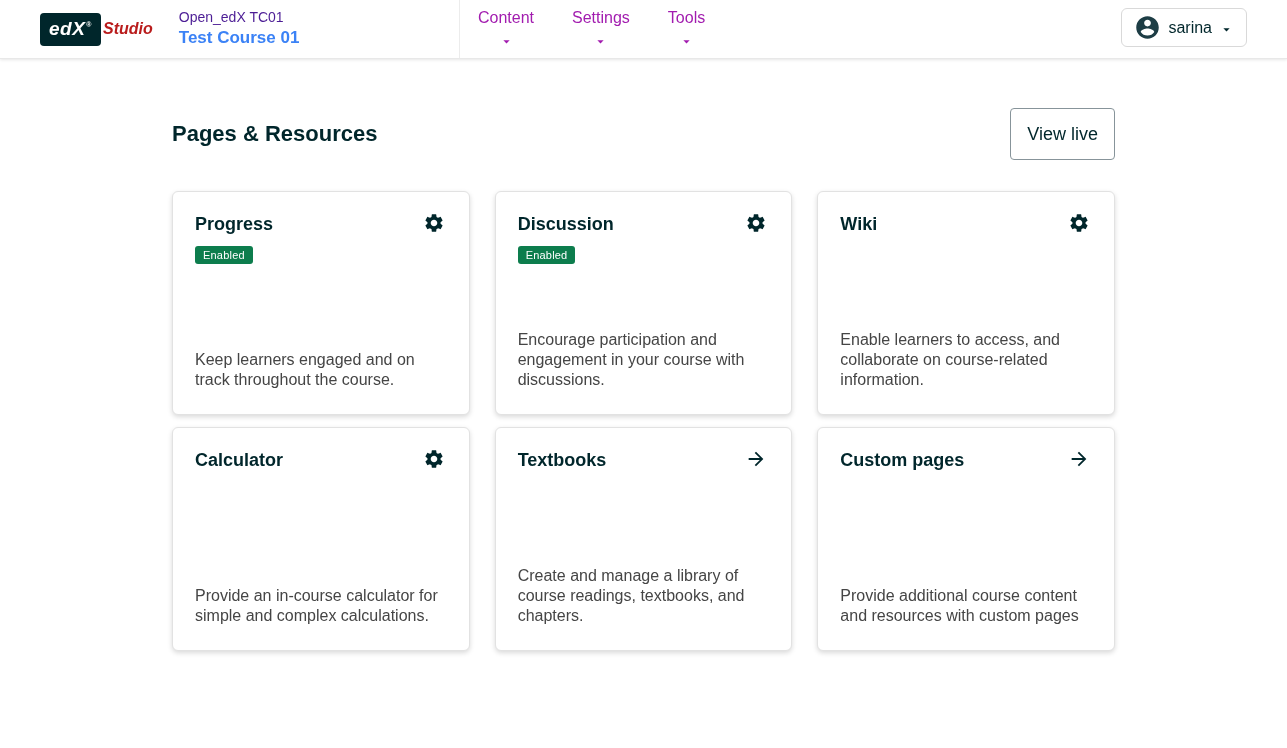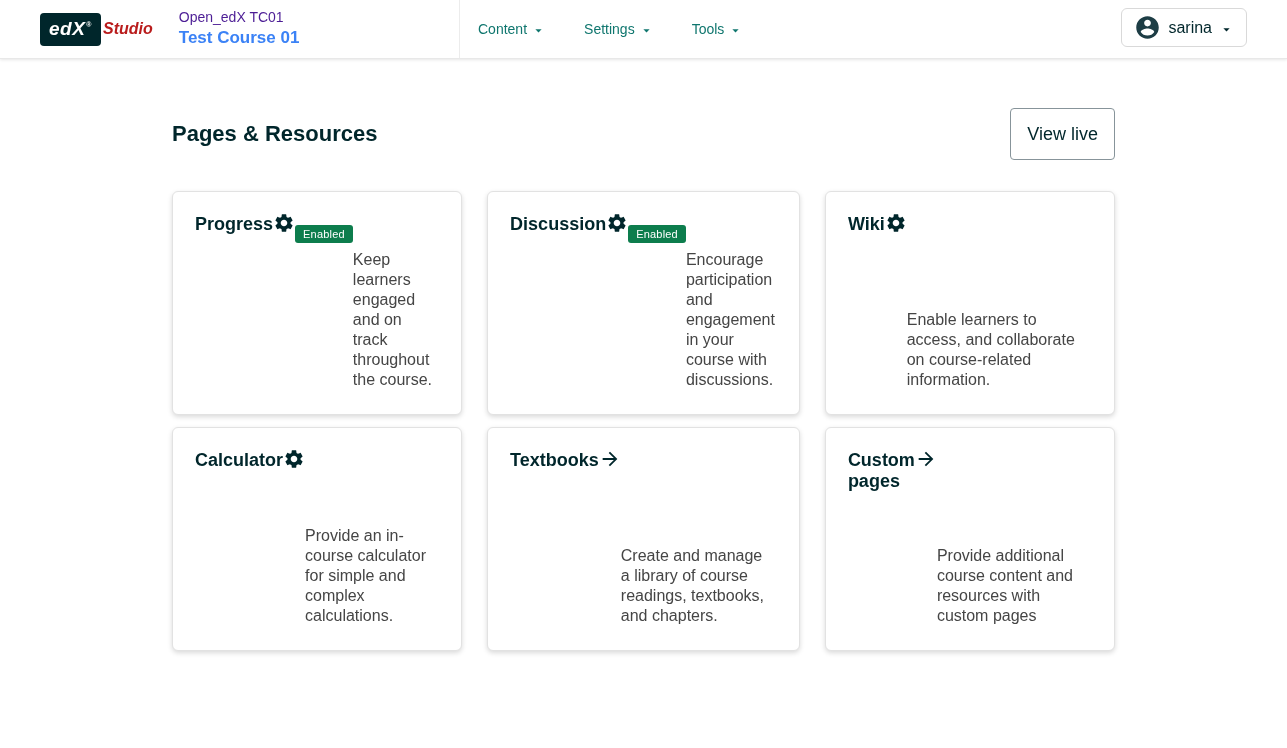--- a/index.html
+++ b/index.html
@@ -46,23 +46,24 @@
     position: absolute; left: 459px; top: 0; bottom: 0;
     width: 1px; background: #ececec;
   }
 
   nav {
     position: absolute; left: 478px; top: 0; height: 100%;
     display: flex; align-items: center; gap: 38px;
   }
   .nav-item {
     background: none; border: none; padding: 0;
-    font-family: inherit; font-size: 14px; color: #0f766e;
+    font-family: inherit; font-size: 16px; color: #a21caf;
     display: flex; align-items: center; gap: 4px;
     cursor: pointer;
+    flex-direction: column;
   }
   .caret { width: 15px; height: 15px; fill: currentColor; margin-top: 3px; }
 
   .user-menu {
     position: absolute; right: 40px; top: 8px;
     height: 39px;
     border: 1px solid #d9d9d9; border-radius: 6px;
     background: #fff;
     display: flex; align-items: center; gap: 7px;
     padding: 0 12px;
@@ -90,21 +91,21 @@
     grid-template-columns: repeat(3, 1fr);
     column-gap: 25px; row-gap: 12px;
   }
   .card {
     background: #fff;
     border: 1px solid #e2e2e2;
     border-radius: 6px;
     box-shadow: 0 2px 5px rgba(0,0,0,0.15);
     min-height: 224px;
     padding: 22px 24px 24px 22px;
-    display: flex; 
+    display: flex; flex-direction: column;
     cursor: pointer;
   }
   .card-head { display: flex; justify-content: space-between; align-items: flex-start; }
   .card-title { font-size: 18px; font-weight: bold; margin: 0; color: #00262B; }
   .icon-btn {
     background: none; border: none; padding: 0; margin-top: -2px;
     cursor: pointer; color: #00262B;
   }
   .icon-btn svg { width: 22px; height: 22px; fill: #00262B; display: block; }
   .badge {

